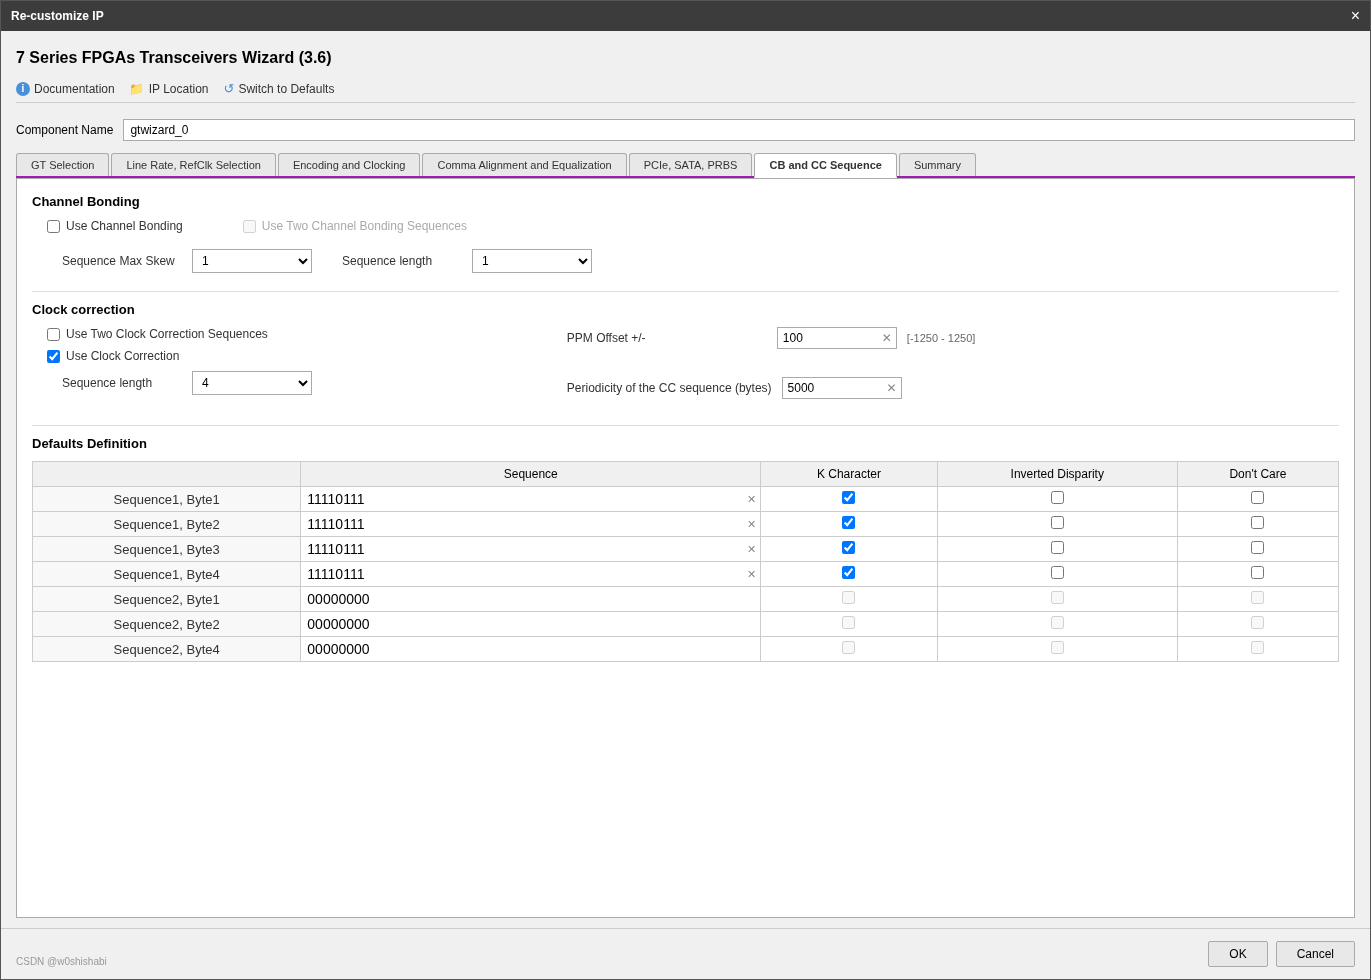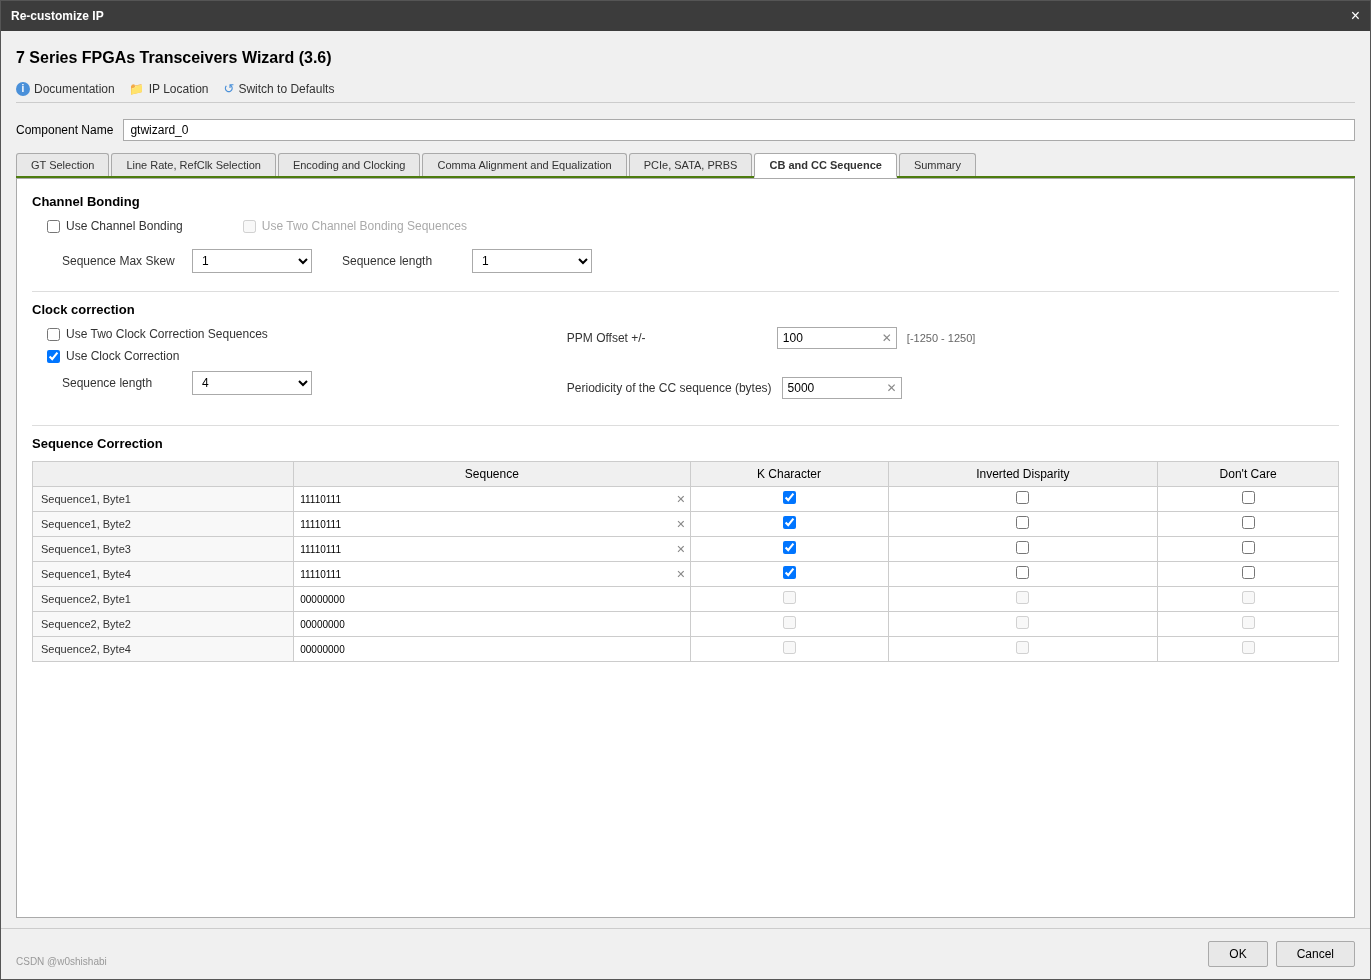--- a/index.html
+++ b/index.html
@@ -13,21 +13,21 @@
 
     .app-title { font-size: 16px; font-weight: bold; color: #000; padding: 8px 0; }
 
     .toolbar { display: flex; align-items: center; gap: 15px; padding: 6px 0; border-bottom: 1px solid #ccc; margin-bottom: 10px; }
     .toolbar-item { display: flex; align-items: center; gap: 4px; color: #333; cursor: pointer; font-size: 12px; }
 
     .component-name-row { display: flex; align-items: center; gap: 10px; padding: 6px 0; margin-bottom: 6px; }
     .component-name-label { font-weight: normal; font-size: 12px; }
     .component-name-value { border: 1px solid #aaa; padding: 3px 6px; background: #fff; flex: 1; font-size: 12px; }
 
-    .tabs { display: flex; border-bottom: 2px solid #4d7c0f; margin-bottom: 0; }
+    .tabs { display: flex; border-bottom: 2px solid #a21caf; margin-bottom: 0; }
     .tab { padding: 5px 14px; border: 1px solid #aaa; border-bottom: none; background: #e8e8e8; cursor: pointer; font-size: 11px; color: #333; margin-right: 2px; border-radius: 3px 3px 0 0; }
     .tab.active { background: #fff; font-weight: bold; border-bottom: 2px solid #fff; margin-bottom: -2px; }
 
     .panel { background: #fff; border: 1px solid #aaa; padding: 15px; flex: 1; }
 
     .section-title { font-weight: bold; font-size: 13px; margin-bottom: 10px; color: #000; }
 
     .section { margin-bottom: 18px; }
 
     .checkbox-row { display: flex; align-items: center; gap: 6px; padding-left: 15px; margin-bottom: 8px; }
@@ -43,24 +43,24 @@
     .input-with-clear input { border: none; outline: none; padding: 3px 5px; font-size: 12px; width: 100px; }
     .clear-btn { background: none; border: none; cursor: pointer; color: #888; font-size: 12px; padding: 0 4px; }
 
     .range-label { font-size: 11px; color: #666; }
 
     .divider { border: none; border-top: 1px solid #ddd; margin: 10px 0; }
 
     .sequence-table { width: 100%; border-collapse: collapse; font-size: 11px; }
     .sequence-table th { border: 1px solid #ccc; padding: 5px 8px; background: #f0f0f0; text-align: center; font-weight: normal; }
     .sequence-table td { border: 1px solid #ccc; padding: 4px 8px; text-align: center; }
-    .sequence-table td.row-label { text-align: left; color: #333; background: #f8f8f8; font-size: 11px; }
+    .sequence-table td.row-label { text-align: center; color: #333; background: #f8f8f8; font-size: 13px; }
     .sequence-table td.seq-input { text-align: left; padding: 0; }
     .seq-input-wrap { display: flex; align-items: center; }
-    .seq-input-wrap input { border: none; outline: none; padding: 4px 6px; font-size: 10px; width: 100%; background: #fff; }
+    .seq-input-wrap input { border: none; outline: none; padding: 4px 6px; font-size: 14px; width: 100%; background: #fff; }
     .seq-input-wrap .clear-x { background: none; border: none; cursor: pointer; color: #888; padding: 0 4px; font-size: 11px; }
 
     .checkbox-cell { text-align: center; }
     input[type=checkbox] { width: 13px; height: 13px; cursor: pointer; }
     input[type=checkbox]:disabled { cursor: default; }
 
     .footer { display: flex; justify-content: flex-end; gap: 8px; padding: 12px 15px; border-top: 1px solid #ccc; background: #f0f0f0; }
     .footer-btn { padding: 5px 20px; border: 1px solid #aaa; background: #e8e8e8; cursor: pointer; font-size: 12px; border-radius: 2px; }
 
     .watermark { font-size: 10px; color: #999; text-align: center; padding-right: 5px; }
@@ -188,21 +188,21 @@
                 <button class="clear-btn">✕</button>
               </div>
             </div>
           </div>
         </div>
       </div>
 
       <hr class="divider">
 
       <div class="section">
-        <div class="section-title">Sequence Correction</div>
+        <div class="section-title">Defaults Definition</div>
 
         <table class="sequence-table">
           <thead>
             <tr>
               <th></th>
               <th>Sequence</th>
               <th>K Character</th>
               <th>Inverted Disparity</th>
               <th>Don't Care</th>
             </tr>

